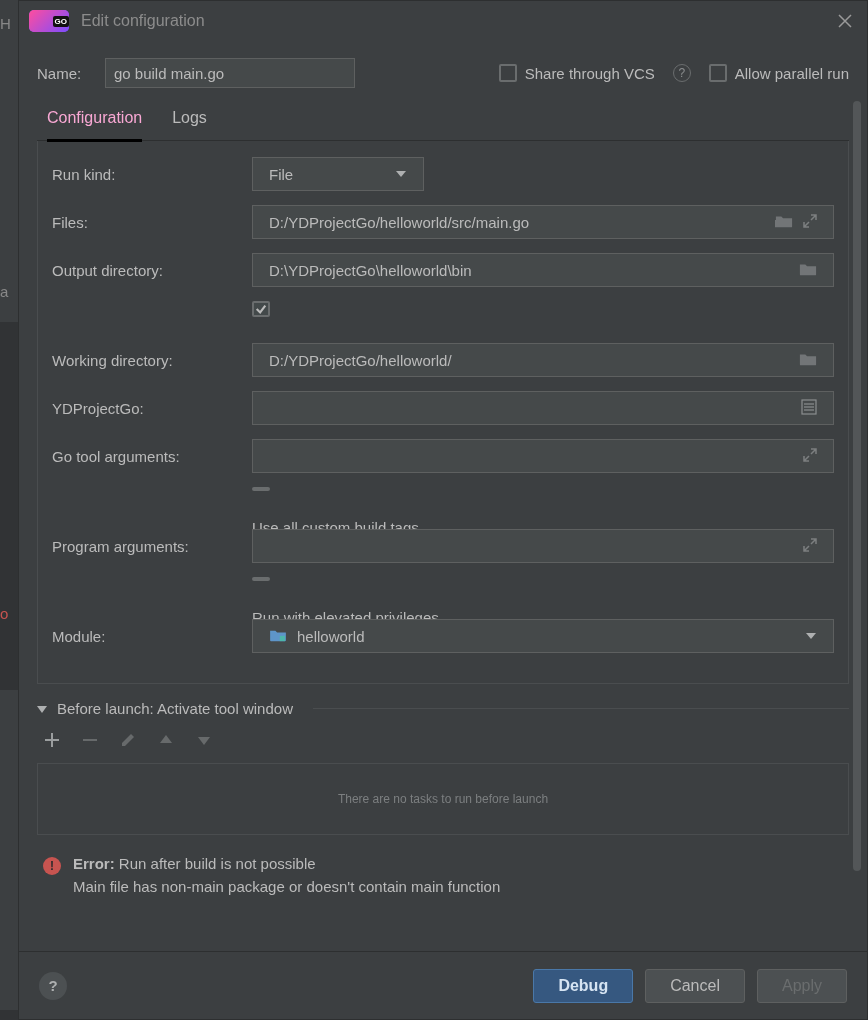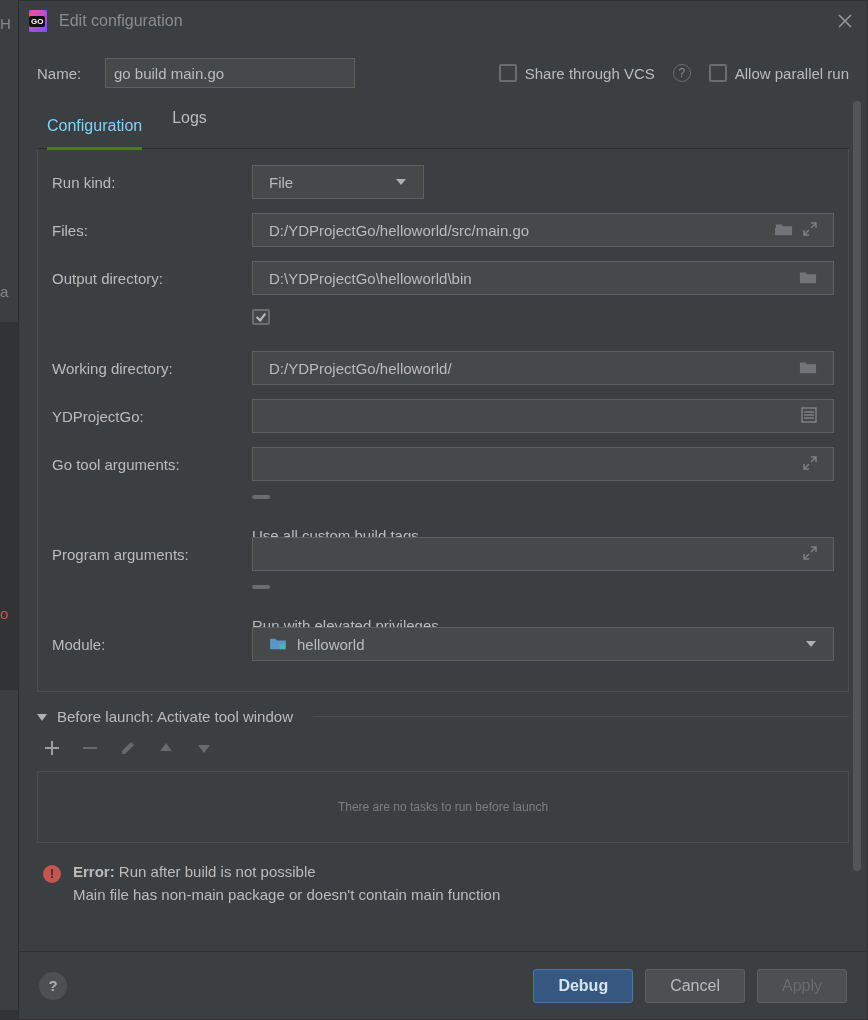--- a/index.html
+++ b/index.html
@@ -6,21 +6,21 @@
   html, body { width: 868px; height: 1020px; background: #2b2b2b; font-family: "Segoe UI", Arial, sans-serif; font-size: 15px; color: #bbbbbb; overflow: hidden; }
   .bg-bars { position: absolute; left: 0; top: 0; width: 18px; height: 1020px; background: #313335; }
   .bg-bars .seg-a { position: absolute; left: 0; top: 0; width: 18px; height: 322px; background: #3c3f41; }
   .bg-bars .seg-b { position: absolute; left: 0; top: 690; width: 18px; height: 320px; background: #3c3f41; }
   .bg-letter-h { position:absolute; left:0; top:15px; color:#888; font-size:15px;}
   .bg-letter-a { position:absolute; left:0; top:283px; color:#888; font-size:15px;}
   .bg-letter-o { position:absolute; left:0; top:605px; color:#c75450; font-size:15px;}
 
   .dialog { position: absolute; left: 18px; top: 0; width: 850px; height: 1020px; background: #3c3f41; border: 1px solid #2d2f30; }
   .titlebar { height: 40px; display: flex; align-items: center; padding: 0 10px; }
-  .app-icon { width: 18px; height: 22px; border-radius: 0; background: #7c4dff; display:flex; align-items:center; justify-content:flex-start; color:#fff; font-size:10px; font-weight:bold; position:relative; }
+  .app-icon { width: 40px; height: 22px; border-radius: 5px; background: #7c4dff; display:flex; align-items:center; justify-content:flex-end; color:#fff; font-size:10px; font-weight:bold; position:relative; }
   .app-icon::before { content:""; position:absolute; inset:0; border-radius:5px; background: linear-gradient(135deg,#ff4d9e 0%, #7c4dff 100%); }
   .app-icon span { position:relative; z-index:1; background:#111; color:#fff; font-size:8px; padding:1px 2px; border-radius:2px; }
   .title-text { margin-left: 12px; color: #8c8c8c; font-size: 16px; }
   .title-close { margin-left: auto; width: 24px; height: 24px; color: #9a9a9a; display:flex; align-items:center; justify-content:center; cursor:pointer; }
   .title-close svg { width: 16px; height: 16px; stroke: #9a9a9a; stroke-width: 1.5; }
 
   .content { padding: 10px 18px 0 18px; height: 910px; position: relative; }
   .scrollbar { position:absolute; right:6px; top:60px; width:8px; height:770px; background:#535658; border-radius:4px;}
 
   .row-name { display:flex; align-items:center; gap: 16px; height: 44px; }
@@ -28,21 +28,21 @@
   .row-name input[type=text] { width: 250px; height: 30px; background:#45494a; border:1px solid #5e6060; color:#bbbbbb; padding: 0 8px; font-size:15px; }
   .row-name .share-group { margin-left: auto; display:flex; align-items:center; gap: 18px; }
   .chk-box { width: 18px; height: 18px; border: 2px solid #6a6d6e; border-radius: 2px; background: transparent; display:inline-flex; align-items:center; justify-content:center; cursor:pointer; }
   .chk-box.checked { background:#43494a; }
   .chk-box.checked svg { width:12px; height:12px; stroke:#bbbbbb; stroke-width:2.5; fill:none; }
   .chk-lbl { display:flex; align-items:center; gap:8px; color:#bbbbbb; cursor:pointer; }
   .help-icon { width:18px; height:18px; border:1.5px solid #6a6d6e; border-radius:50%; display:inline-flex; align-items:center; justify-content:center; color:#8a8d8e; font-size:12px; }
 
   .tabs { display:flex; gap: 30px; border-bottom: 1px solid #2d2f30; padding: 14px 10px 0 10px; }
   .tab { padding-bottom: 12px; color:#bbbbbb; font-size:16px; cursor:pointer; }
-  .tab.active { color:#7dd3fc; border-bottom: 3px solid #4d7c0f; margin-bottom:-2px;margin-top:8px; }
+  .tab.active { color:#f9a8d4; border-bottom: 3px solid #000000; margin-bottom:-2px; }
 
   .form-box { border: 1px solid #4a4d4f; border-top:none; padding: 16px 14px; margin: 0 0 0 0; }
   .frow { display:flex; align-items:center; margin-bottom: 14px; min-height: 34px; }
   .frow .lbl { width: 200px; color:#bbbbbb; }
   .frow .ctrl { flex:1; }
   .frow-check { margin-left:200px; display:flex; gap:28px; margin-bottom:14px; height:28px;flex-direction:column; }
 
   .selectbox, .inputbox { width:100%; height:34px; background:#45494a; border:1px solid #5e6060; color:#bbbbbb; display:flex; align-items:center; padding:0 16px; position:relative; }
   .selectbox.small { width: 172px; }
   .selectbox .arrow { margin-left:auto; }

